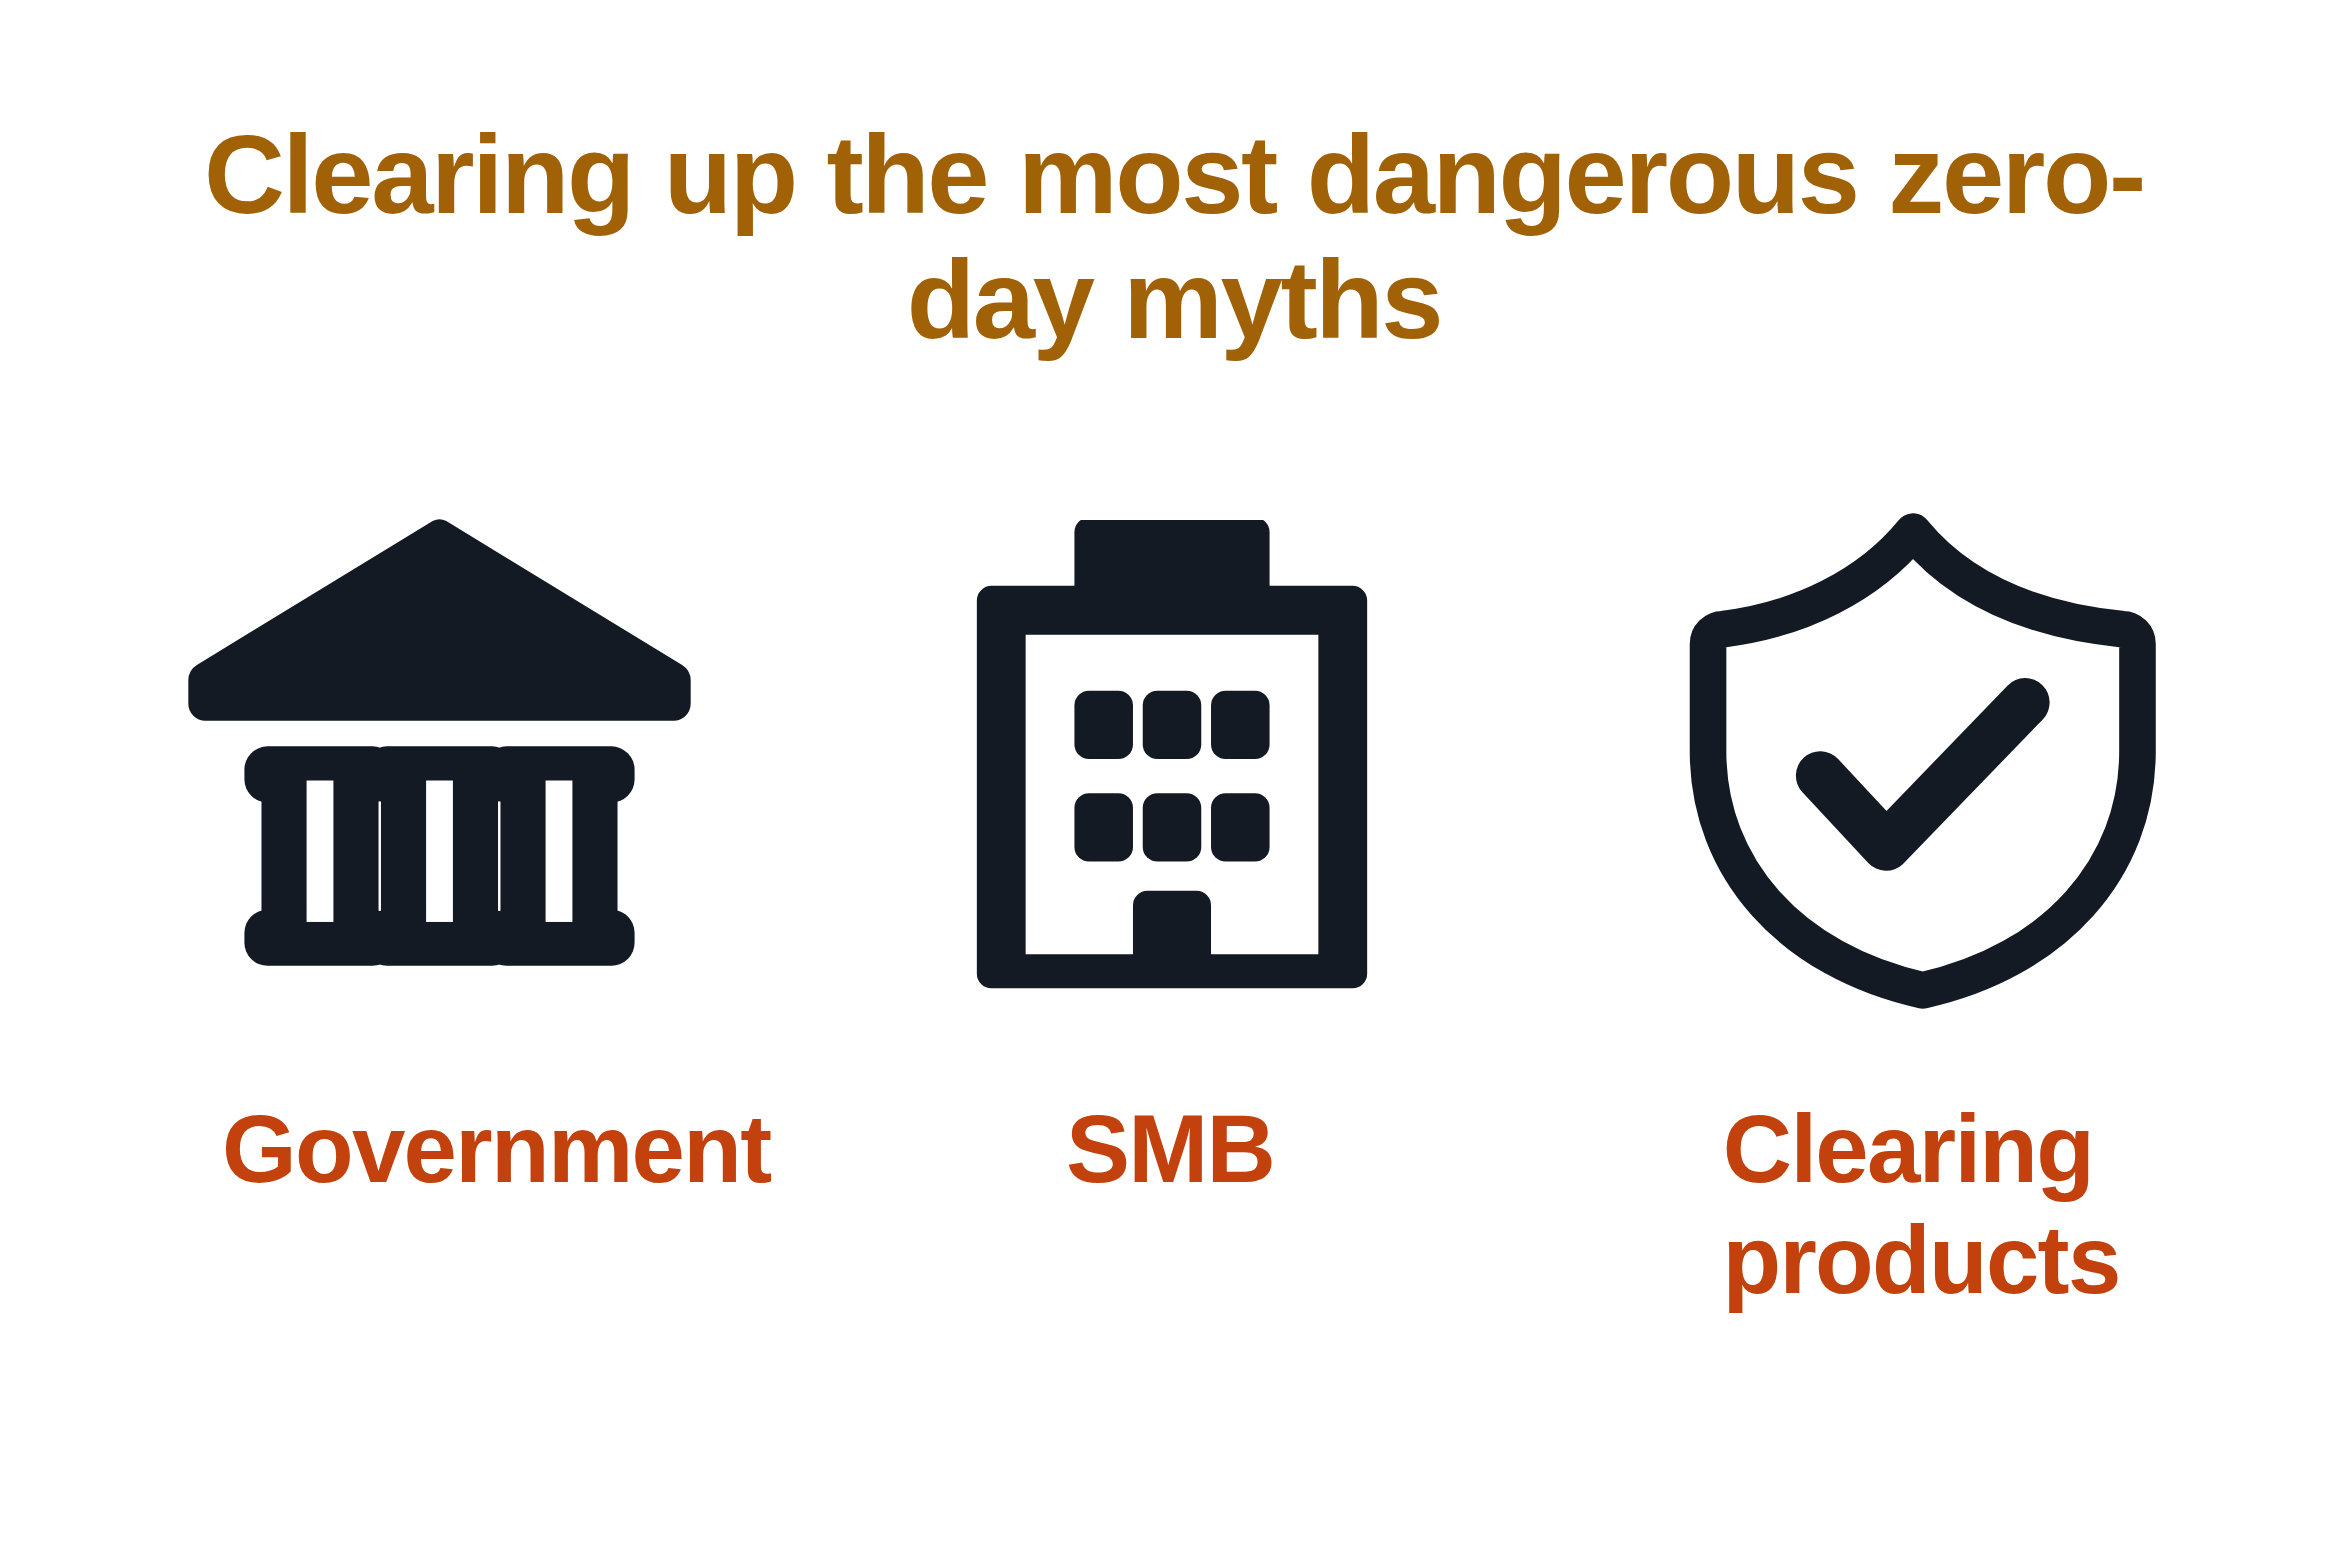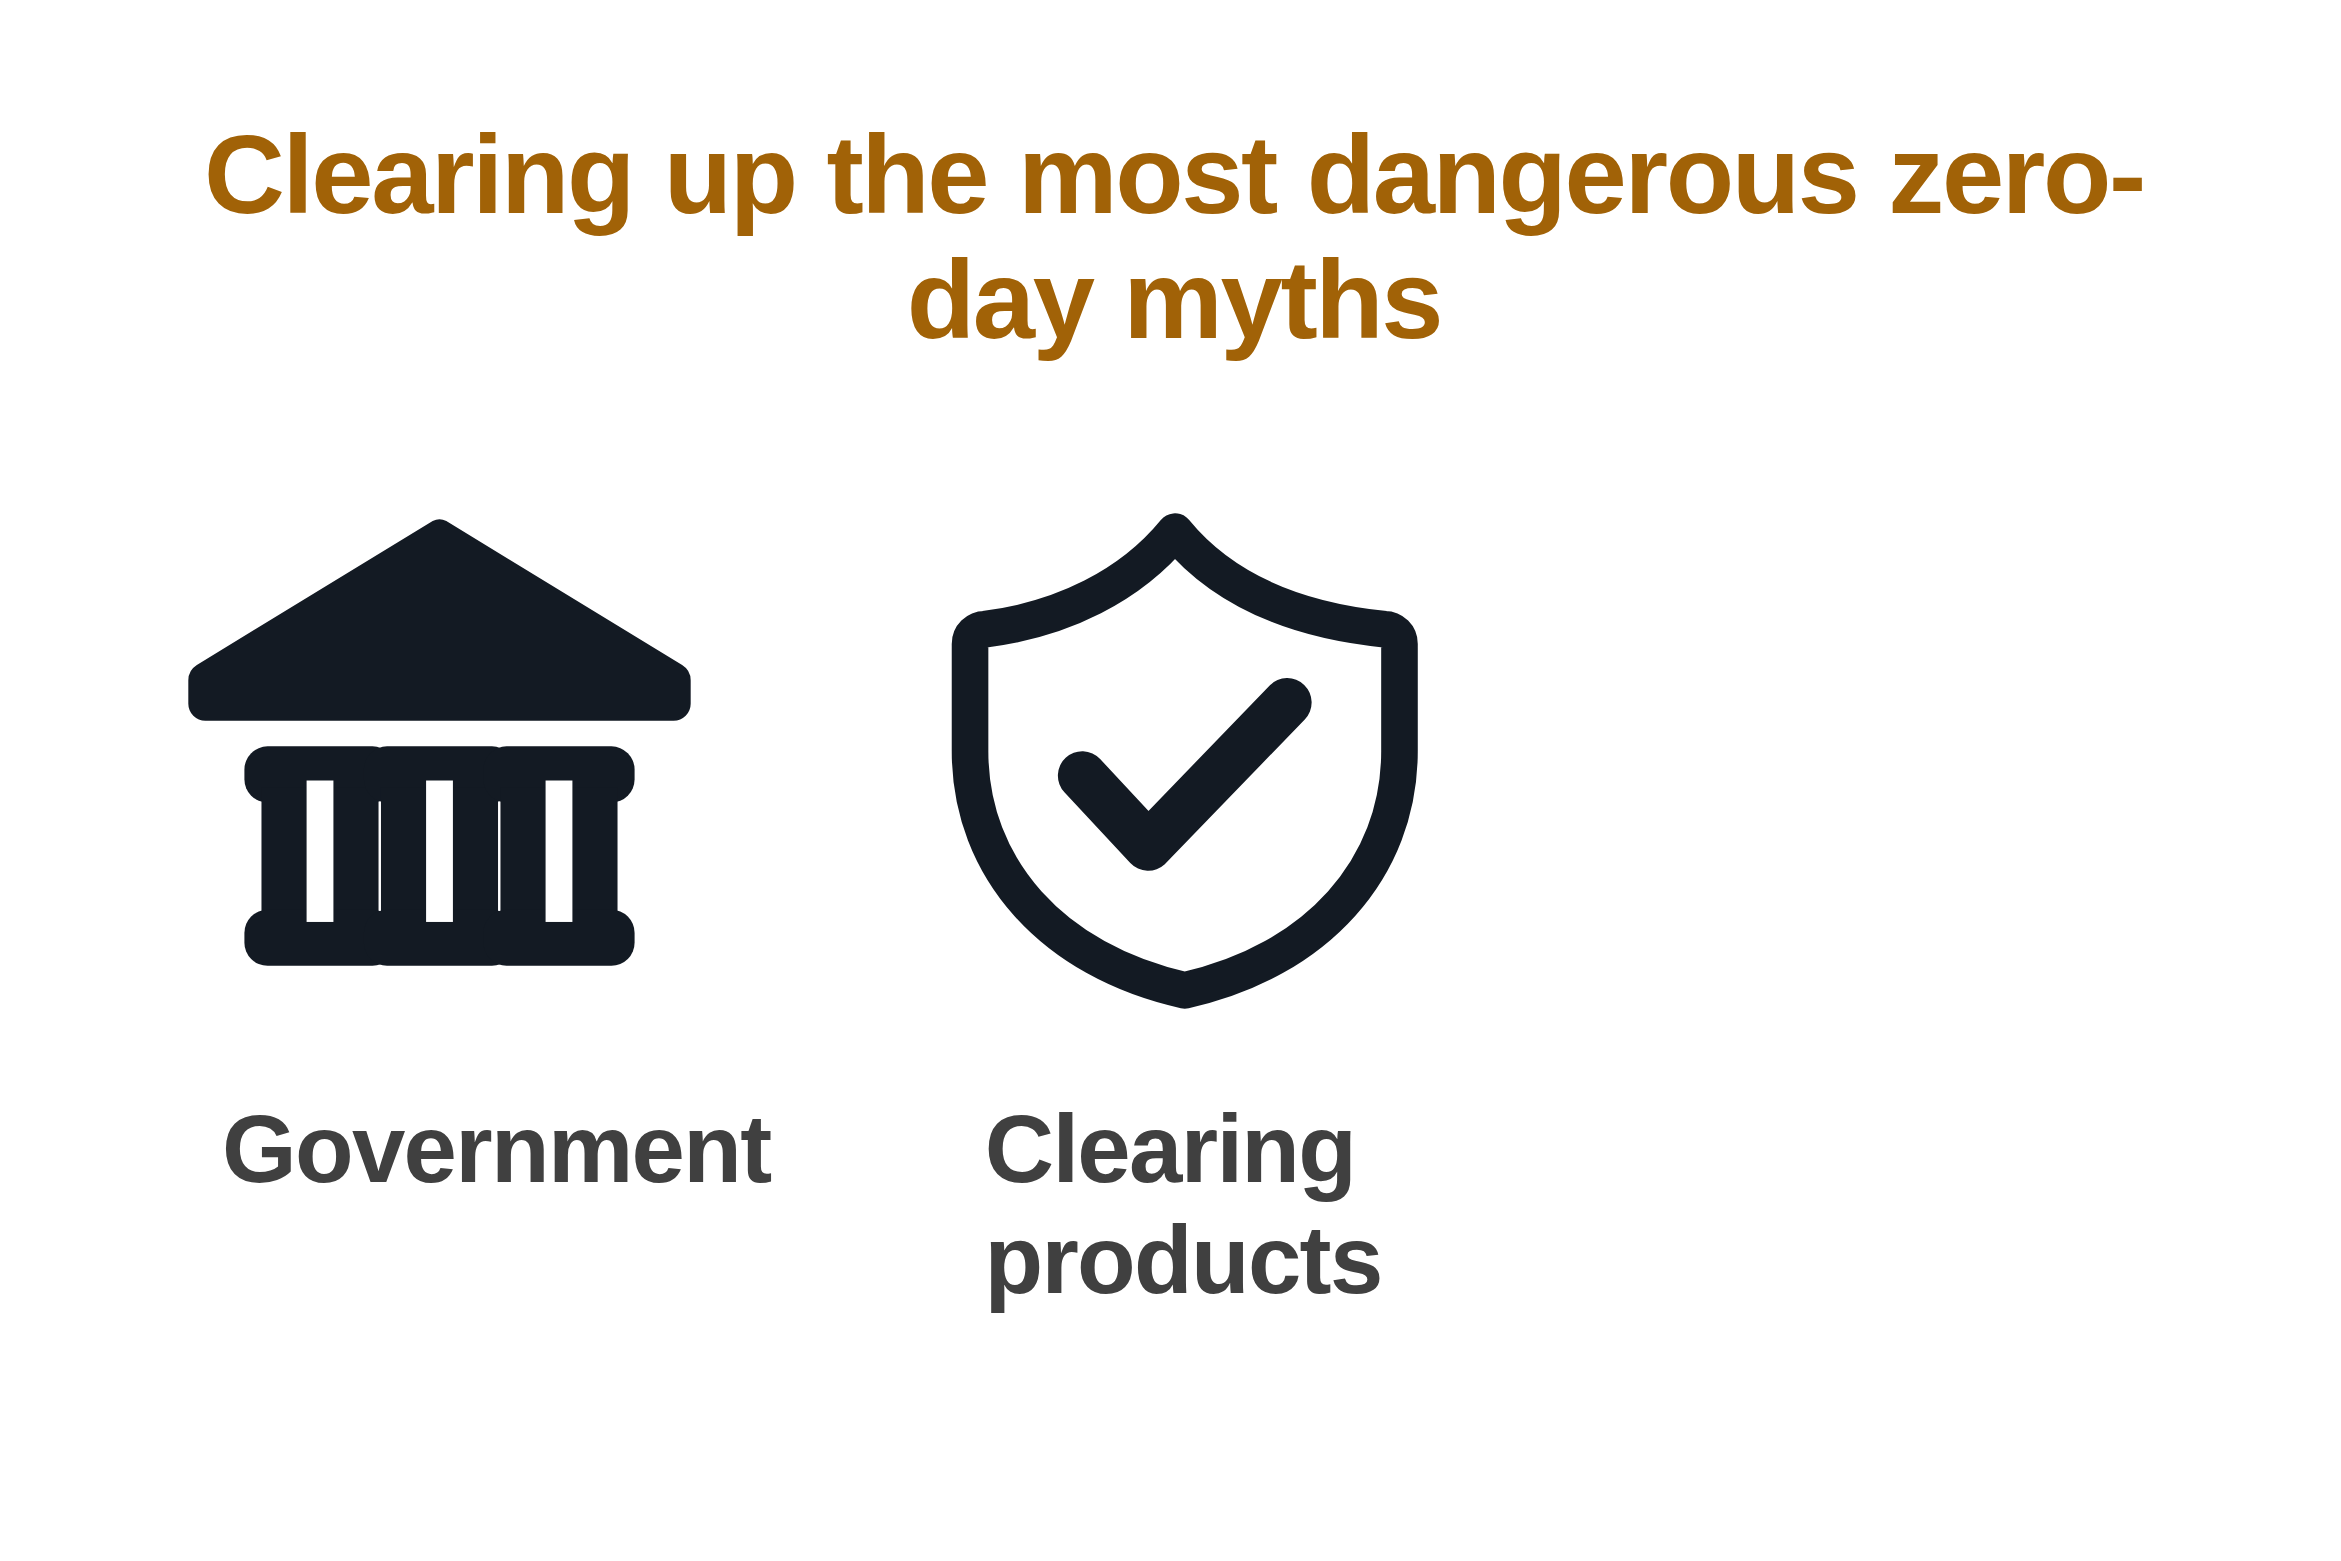--- a/index.html
+++ b/index.html
@@ -68,21 +68,21 @@
     display: block;
   }
   .card-label {
     margin: 0;
     margin-top: 59px;
     font-family: "Liberation Sans", sans-serif;
     font-weight: bold;
     font-size: 96px;
     line-height: 1.16;
     letter-spacing: -1.7px;
-    color: #404040;
+    color: #c2410c;
     text-align: center;
     max-width: 420px;
   }
   
   .card-gov   .icon-wrap { padding-left: 14.6px; }
   .card-smb   .icon-wrap { padding-left: 4.9px; }
   .card-sec   .icon-wrap { padding-left: 9.8px; }
   .card-sec .card-label { max-width: 371px; }
 </style>
 </head>
@@ -116,20 +116,44 @@
             <rect x="124" y="96" width="62" height="23" rx="9.5"></rect>
             <rect x="131" y="113" width="48" height="58"></rect>
             <rect x="124" y="163" width="62" height="23" rx="9.5"></rect>
             <rect x="149.5" y="110" width="11" height="58" fill="#ffffff"></rect>
           </g>
         </svg>
       </div>
       <p class="card-label">Government</p>
     </div>
 
+    <div class="card card-smb">
+      <div class="icon-wrap">
+        <svg width="420" height="483" viewBox="0 0 172 198" aria-hidden="true">
+          <g fill="#131a23">
+
+            <path d="M46 5 a6 6 0 0 1 6 -6 h68 a6 6 0 0 1 6 6 v28 h-80 z"></path>
+
+            <path d="M6 33 a6 6 0 0 1 6 -6 h148 a6 6 0 0 1 6 6 v153 a6 6 0 0 1 -6 6 h-148 a6 6 0 0 1 -6 -6 z
+                     M26 47 h120 v131 h-120 z" fill-rule="evenodd"></path>
+
+            <rect x="46" y="70" width="24" height="28" rx="6"></rect>
+            <rect x="74" y="70" width="24" height="28" rx="6"></rect>
+            <rect x="102" y="70" width="24" height="28" rx="6"></rect>
+
+            <rect x="46" y="112" width="24" height="28" rx="6"></rect>
+            <rect x="74" y="112" width="24" height="28" rx="6"></rect>
+            <rect x="102" y="112" width="24" height="28" rx="6"></rect>
+
+            <path d="M70 158 a6 6 0 0 1 6 -6 h20 a6 6 0 0 1 6 6 v28 h-32 z"></path>
+          </g>
+        </svg>
+      </div>
+      <p class="card-label">SMB</p>
+    </div>
 
     <div class="card card-sec">
       <div class="icon-wrap">
         <svg width="488" height="498" viewBox="0 0 200 204" aria-hidden="true">
 
           <path d="M100 8
                    C 118 30, 146 44, 186 48
                    a 6 6 0 0 1 6 6
                    v 44
                    c 0 48 -34 86 -88 98

